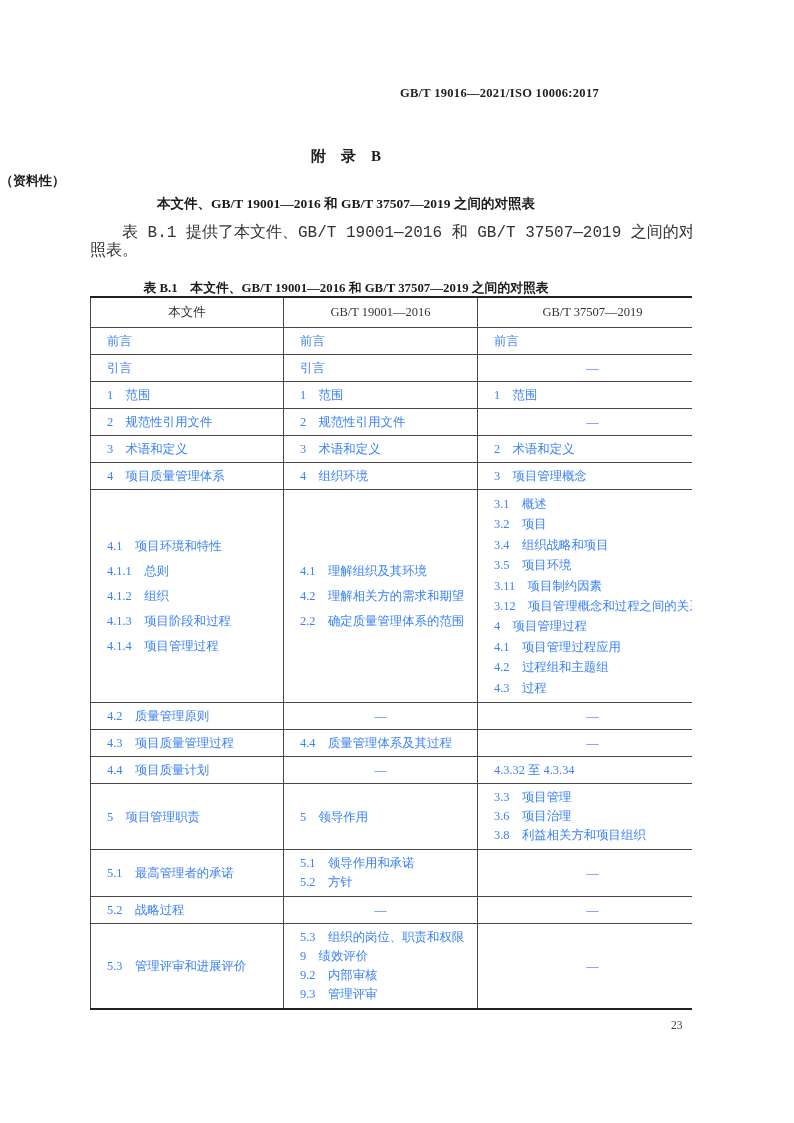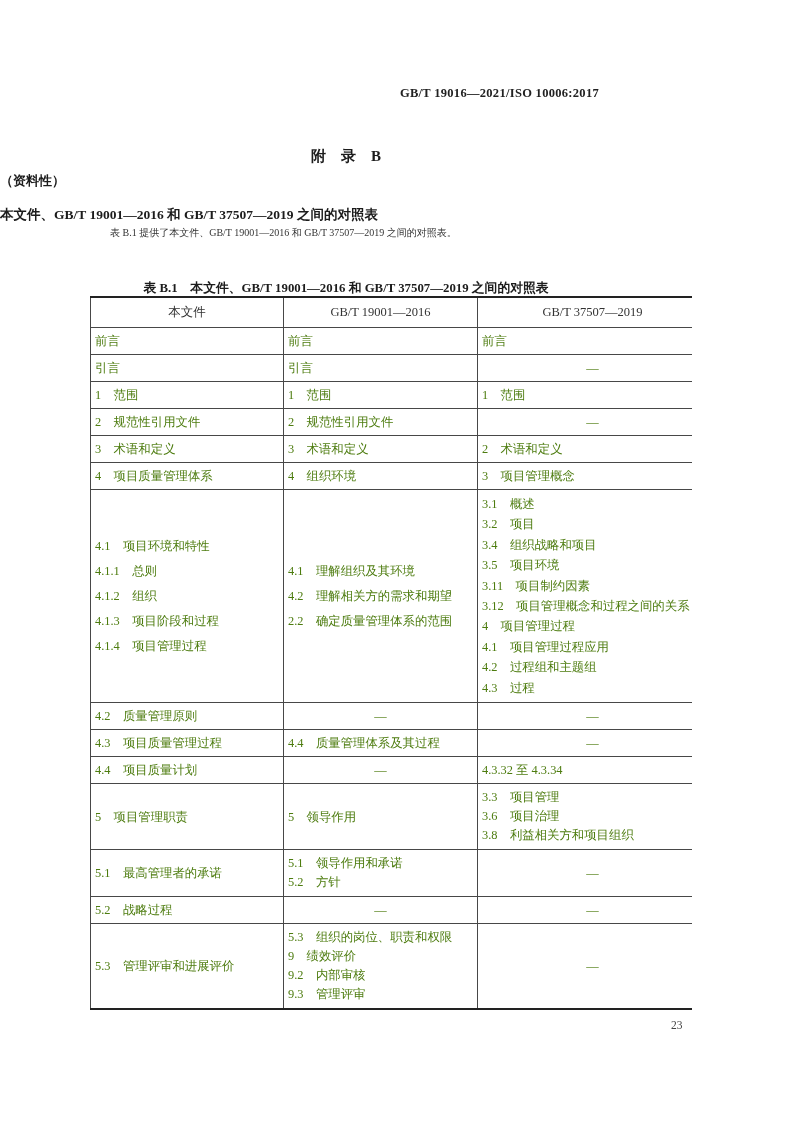--- a/index.html
+++ b/index.html
@@ -34,36 +34,38 @@
     position: absolute;
     top: 172px;
     left: 0; right: 0;
     text-align: left;
     font-size: 13px;
     font-weight: 700;
     color: #1c1c1c;
   }
   .appendix-heading {
     position: absolute;
-    top: 206px;
+    top: 195px;
     left: 0; right: 0;
+    text-align: center;
     font-size: 13.5px;
     font-weight: 700;
     color: #1c1c1c;
   }
   .intro {
     position: absolute;
     top: 224px;
     left: 90px;
     width: 620px;
     margin: 0;
     text-indent: 2em;
-    font-size: 10px;
+    font-size: 16px;
     line-height: 18px;
     color: #333333;
+    font-family: Liberation Mono, monospace;
   }
   .table-caption {
     position: absolute;
     top: 257px;
     left: 0; right: 0;
     text-align: center;
     font-size: 12.8px;
     font-weight: 700;
     color: #1c1c1c;
     margin-top: 23px;
@@ -83,24 +85,24 @@
     border: 1px solid #474747;
     font-weight: 400;
     font-size: 12.5px;
     text-align: center;
     padding: 6px 4px;
     color: #333333;
   }
   .cmp-table td {
     border: 1px solid #474747;
     vertical-align: middle;
-    padding: 4px 4px;
+    padding: 4px 16px;
     font-size: 12.4px;
     line-height: 18px;
-    color: #4d7c0f;
+    color: #3b82f6;
   }
   .cell-line { white-space: nowrap; }
   td.multi .cell-line { line-height: 19px; }
   td.wide  .cell-line { line-height: 25px; }
   td.dense .cell-line { line-height: 20.4px; }
   td.dash { text-align: center; }
   .page-number {
     position: absolute;
     top: 1019px;
     left: 671px;

